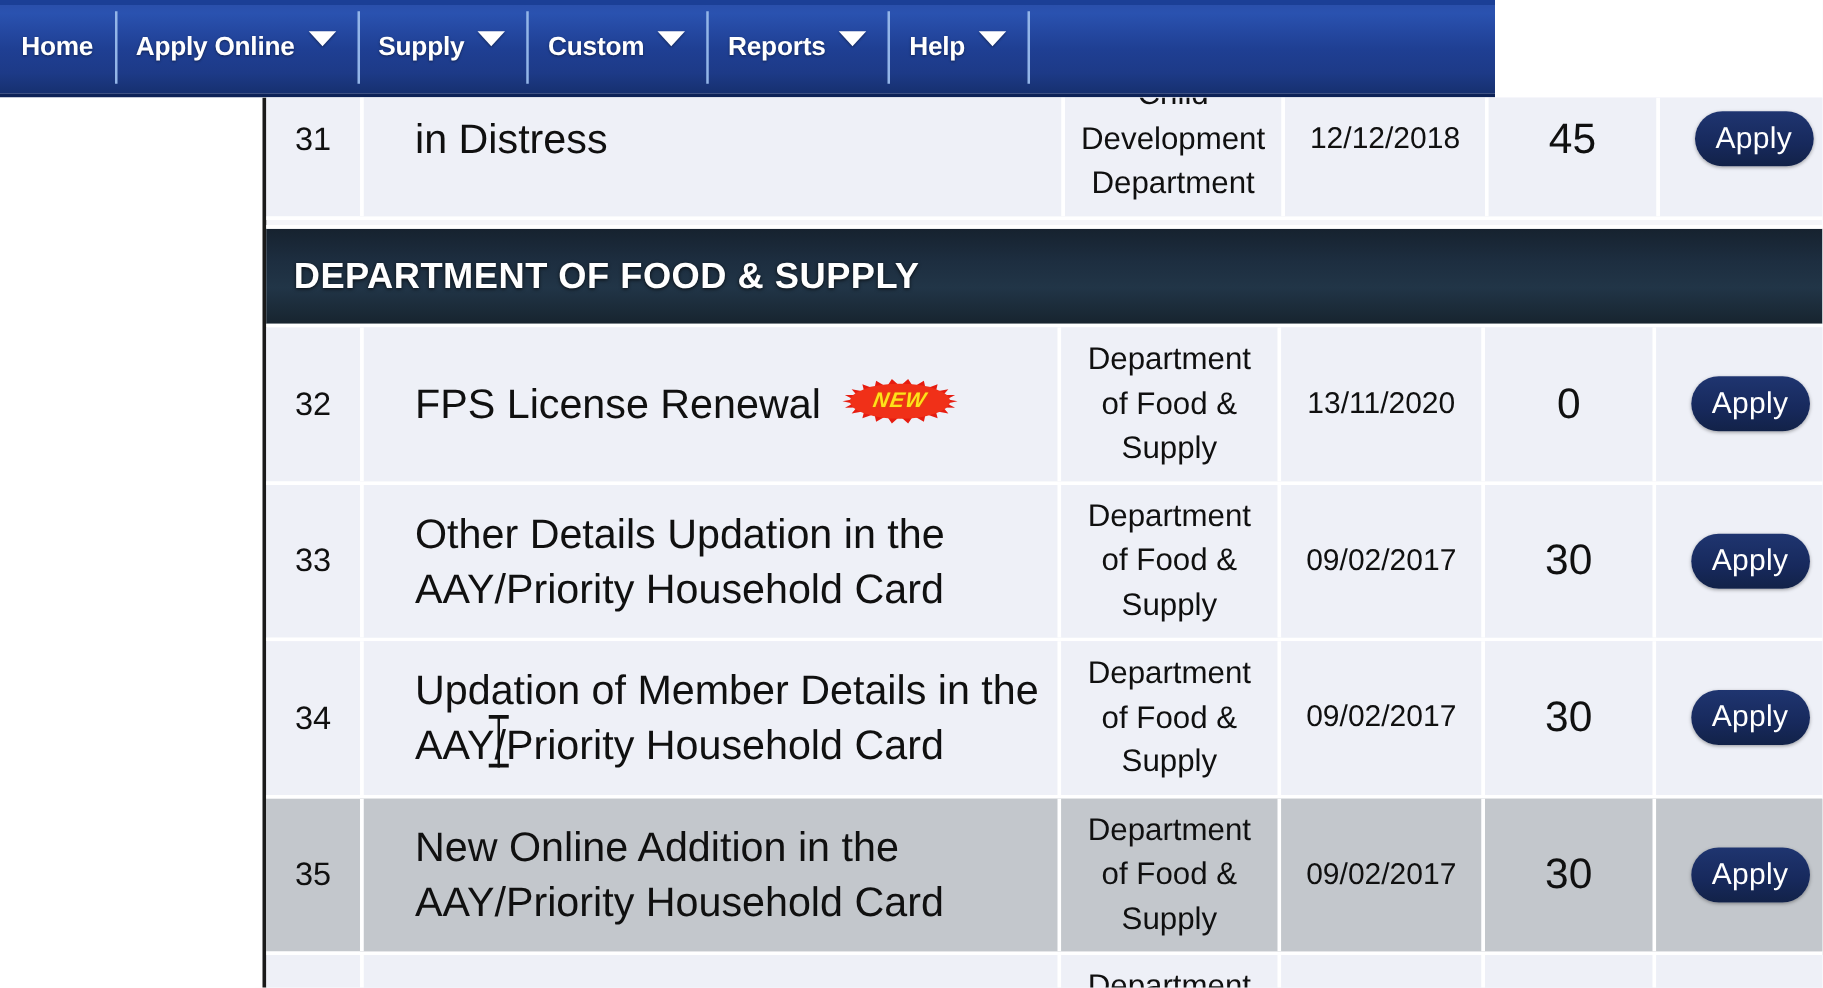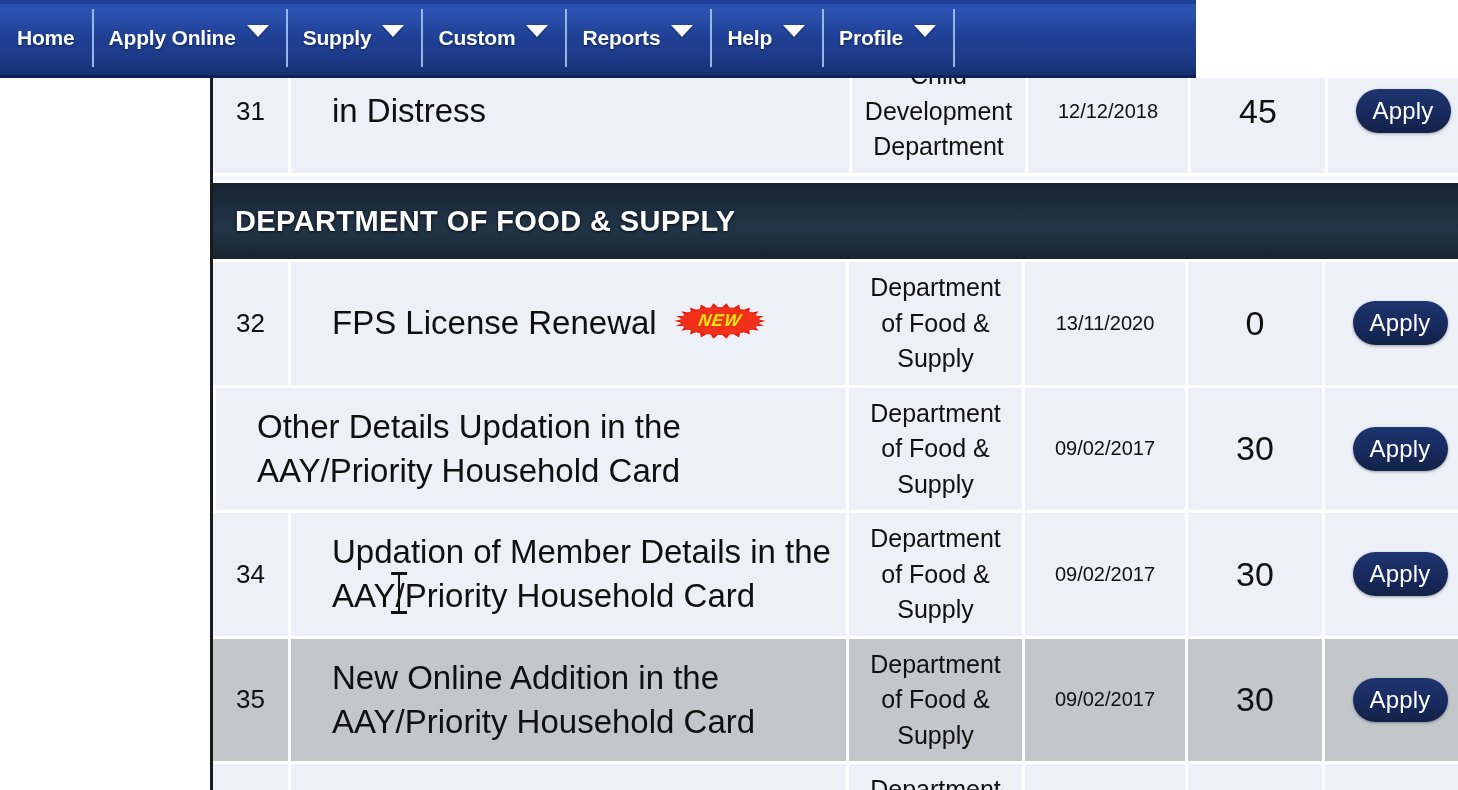--- a/index.html
+++ b/index.html
@@ -151,21 +151,21 @@
     justify-content: center;
     text-align: center;
     font-size: 25px;
     line-height: 1.42;
     border-right: 3px solid #ffffff;
   }
   .c-date {
     width: 163px;
     min-width: 163px;
     justify-content: center;
-    font-size: 20px;
+    font-size: 24px;
     border-right: 3px solid #ffffff;
   }
   .c-count {
     width: 137px;
     min-width: 137px;
     justify-content: center;
     font-size: 34px;
     border-right: 3px solid #ffffff;
   }
   .c-action {
@@ -308,24 +308,20 @@
       <span class="caret"></span>
     </div>
     <div class="nav-item">
       <span class="nav-label">Reports</span>
       <span class="caret"></span>
     </div>
     <div class="nav-item">
       <span class="nav-label">Help</span>
       <span class="caret"></span>
     </div>
-    <div class="nav-item">
-      <span class="nav-label">Profile</span>
-      <span class="caret"></span>
-    </div>
     <div class="nav-tail"></div>
   </div>
 
 <div id="page">
   <div id="table-wrap">
 
     <div id="row-clipped">
         <div class="srv-row">
           <div class="cell c-sn">31</div>
           <div class="cell c-name">
@@ -356,20 +352,21 @@
             </span>
           </div>
           <div class="cell c-dept">Department of Food &amp; Supply</div>
           <div class="cell c-date">13/11/2020</div>
           <div class="cell c-count">0</div>
           <div class="cell c-action">
             <button class="apply-btn">Apply</button>
           </div>
         </div>
         <div class="srv-row">
+          <div class="cell c-sn">33</div>
           <div class="cell c-name">
             <span class="name-inner">Other Details Updation in the AAY/Priority Household Card</span>
           </div>
           <div class="cell c-dept">Department of Food &amp; Supply</div>
           <div class="cell c-date">09/02/2017</div>
           <div class="cell c-count">30</div>
           <div class="cell c-action">
             <button class="apply-btn">Apply</button>
           </div>
         </div>

